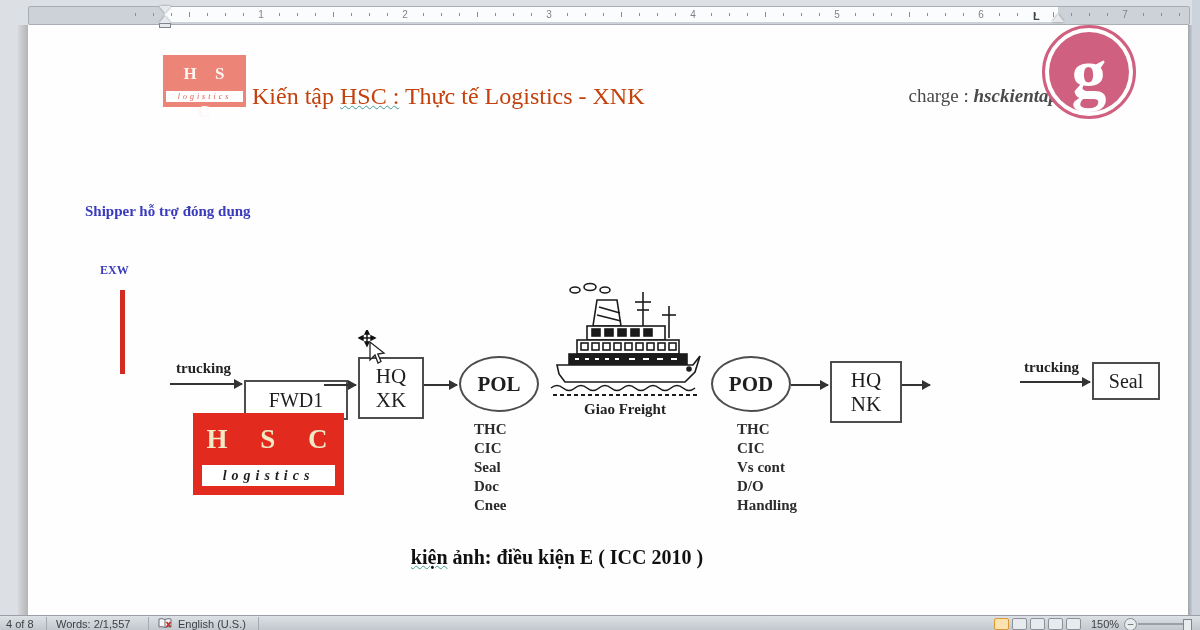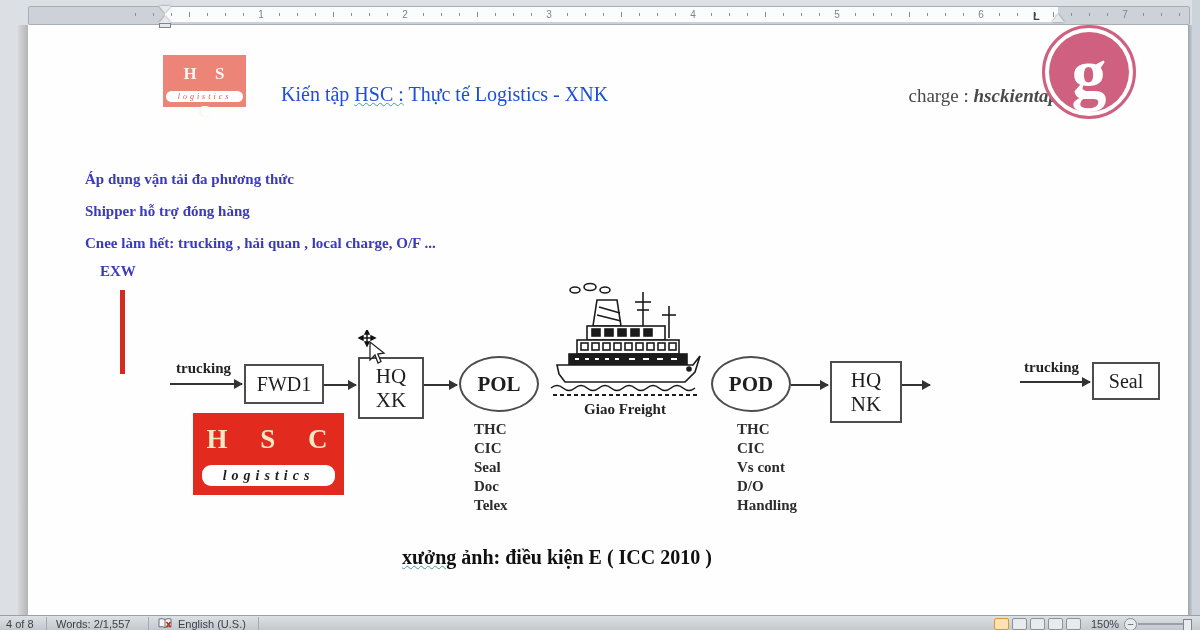--- a/index.html
+++ b/index.html
@@ -26,22 +26,22 @@
   .indent-bottom{position:absolute;left:130px;top:9px;width:0;height:0;
        border-left:6px solid transparent;border-right:6px solid transparent;
        border-bottom:7px solid #e7e9ec;filter:drop-shadow(0 0 1px #7f858c);}
   .indent-box{position:absolute;left:130px;top:16px;width:12px;height:5px;background:#e7e9ec;
        border:1px solid #7f858c;box-sizing:border-box;}
   .tab-stop{position:absolute;left:1004px;top:4px;font-size:11px;font-weight:bold;color:#3f444a;line-height:10px;}
   .rindent{position:absolute;left:1023px;top:7px;width:0;height:0;
        border-left:6px solid transparent;border-right:6px solid transparent;
        border-bottom:8px solid #e7e9ec;filter:drop-shadow(0 0 1px #7f858c);}
   
-  .serif{font-family:"Liberation Serif","DejaVu Serif",serif;border-radius:9px;}
-  .doc-title{position:absolute;left:252px;top:83px;font-size:20px;color:#1d4ed8;margin-left:29px;}
+  .serif{font-family:"Liberation Serif","DejaVu Serif",serif;}
+  .doc-title{position:absolute;left:252px;top:83px;font-size:24px;color:#c2410c;}
   .wavy{text-decoration:underline;text-decoration-style:wavy;text-decoration-color:#3fa08e;text-decoration-thickness:1px;}
   .fanpage{position:absolute;left:820px;top:85px;width:238px;text-align:right;font-size:19px;color:#4a4a4c;}
   .fanpage b{font-style:italic;}
   .note-line{position:absolute;left:85px;font-size:15px;font-weight:bold;color:#3a3abd;white-space:nowrap;}
   
   .logo-sm{position:absolute;left:163px;top:55px;width:83px;height:52px;background:#ec8478;}
   .logo-sm .top{height:36px;color:#fdf6f2;font-weight:bold;font-size:17px;letter-spacing:7px;
        text-align:center;line-height:38px;padding-left:6px;}
   .logo-sm .strip{margin:0 3px;height:11px;background:#fff;color:#e05a4e;font-size:8px;
        font-style:italic;letter-spacing:3px;text-align:center;line-height:11px;}
@@ -51,21 +51,21 @@
        text-align:center;line-height:52px;padding-left:10px;}
   .logo-big .strip{margin:6px 9px 0 9px;height:21px;background:#fff;color:#1d1d1d;font-size:14px;
        font-weight:bold;font-style:italic;letter-spacing:5px;text-align:center;line-height:21px;}
   
   .gmark{position:absolute;left:1042px;top:25px;width:94px;height:94px;z-index:60;}
   .gmark .outer{position:absolute;inset:0;border-radius:50%;background:#fff;border:3px solid #d0607f;box-sizing:border-box;}
   .gmark .inner{position:absolute;left:7px;top:7px;width:80px;height:80px;border-radius:50%;background:#d0607f;}
   .gmark .letter{position:absolute;left:0;top:2px;width:94px;text-align:center;font-size:70px;line-height:94px;
        color:#fff;font-weight:bold;font-family:"Liberation Serif",serif;}
   
-  .exw-label{position:absolute;left:100px;top:263px;font-size:15px;font-weight:bold;color:#3a3abd;}
+  .exw-label{position:absolute;left:100px;top:263px;font-size:12px;font-weight:bold;color:#3a3abd;}
   .red-line{position:absolute;left:120px;top:290px;width:5px;height:84px;background:#d32b20;}
   
   .dbox{position:absolute;border:2px solid #4d4d4d;background:#fff;color:#1e1e1e;
        display:flex;align-items:center;justify-content:center;text-align:center;
        font-size:20px;font-family:"Liberation Serif",serif;box-sizing:border-box;}
   .dellipse{position:absolute;border:2px solid #4d4d4d;border-radius:50%;background:#fff;color:#1e1e1e;
        display:flex;align-items:center;justify-content:center;font-size:21px;font-weight:bold;
        font-family:"Liberation Serif",serif;box-sizing:border-box;}
   .two-line{line-height:24px;font-size:21px;}
   .arrow{position:absolute;height:2px;background:#333;}
@@ -178,30 +178,28 @@
     <div class="strip serif">logistics</div>
   </div>
   <div class="doc-title serif"><span>Kiến tập </span><span class="wavy">HSC :</span><span> Thực tế Logistics - XNK</span></div>
   <div class="fanpage serif"><span>charge : </span><b>hsckientap</b></div>
   <div class="gmark">
     <div class="outer"></div>
     <div class="inner"></div>
     <div class="letter">g</div>
   </div>
 
-  <div class="note-line serif" style="top:171px">Áp dụng vận tải đa phương thức</div>
-  <div class="note-line serif" style="top:203px">Shipper hỗ trợ đóng hàng</div>
-  <div class="note-line serif" style="top:235px">Cnee làm hết: trucking , hải quan , local charge, O/F ...</div>
+  <div class="note-line serif" style="top:203px">Shipper hỗ trợ đóng dụng</div>
 
   <div class="exw-label serif">EXW</div>
   <div class="red-line"></div>
 
   <div class="arrow" style="left:170px;top:383px;width:72px"></div>
   <div class="trucking" style="left:176px;top:360px">trucking</div>
-  <div class="dbox" style="left:244px;top:364px;width:80px;height:40px">FWD1</div>
+  <div class="dbox" style="left:244px;top:380px;width:104px;height:40px">FWD1</div>
   <div class="arrow" style="left:324px;top:384px;width:32px"></div>
   <div class="dbox two-line" style="left:358px;top:357px;width:66px;height:62px">
     <div>
         <div>HQ</div>
          <div>XK</div>
       </div>
   </div>
   <div class="arrow" style="left:424px;top:384px;width:33px"></div>
   <div class="dellipse" style="left:459px;top:356px;width:80px;height:56px">POL</div>
 
@@ -265,36 +263,36 @@
   <div class="arrow" style="left:902px;top:384px;width:28px"></div>
   <div class="arrow" style="left:1020px;top:381px;width:70px"></div>
   <div class="trucking" style="left:1024px;top:359px">trucking</div>
   <div class="dbox" style="left:1092px;top:362px;width:68px;height:38px">Seal</div>
 
   <div class="fees" style="left:474px;top:420px">
     <div>THC</div>
     <div>CIC</div>
     <div>Seal</div>
     <div>Doc</div>
-    <div>Telex</div>
+    <div>Cnee</div>
   </div>
   <div class="fees" style="left:737px;top:420px">
     <div>THC</div>
     <div>CIC</div>
     <div>Vs cont</div>
     <div>D/O</div>
     <div>Handling</div>
   </div>
 
   <div class="logo-big">
     <div class="top serif">H S C</div>
     <div class="strip serif">logistics</div>
   </div>
 
-  <div class="caption"><span class="wavy">xưởng</span><span> ảnh: điều kiện E ( ICC 2010 )</span></div>
+  <div class="caption"><span class="wavy">kiện</span><span> ảnh: điều kiện E ( ICC 2010 )</span></div>
 
   <svg style="position:absolute;left:358px;top:330px;z-index:70" width="34" height="38" viewBox="0 0 34 38">
     <g stroke="#111" stroke-width="1.4" fill="#111">
       <line x1="9" y1="2" x2="9" y2="14" fill="none"></line>
         <line x1="3" y1="8" x2="15" y2="8" fill="none"></line>
       <polygon points="9,0 7,4 11,4"></polygon>
         <polygon points="9,16 7,12 11,12"></polygon>
       <polygon points="1,8 5,6 5,10"></polygon>
         <polygon points="17,8 13,6 13,10"></polygon>
     </g>

